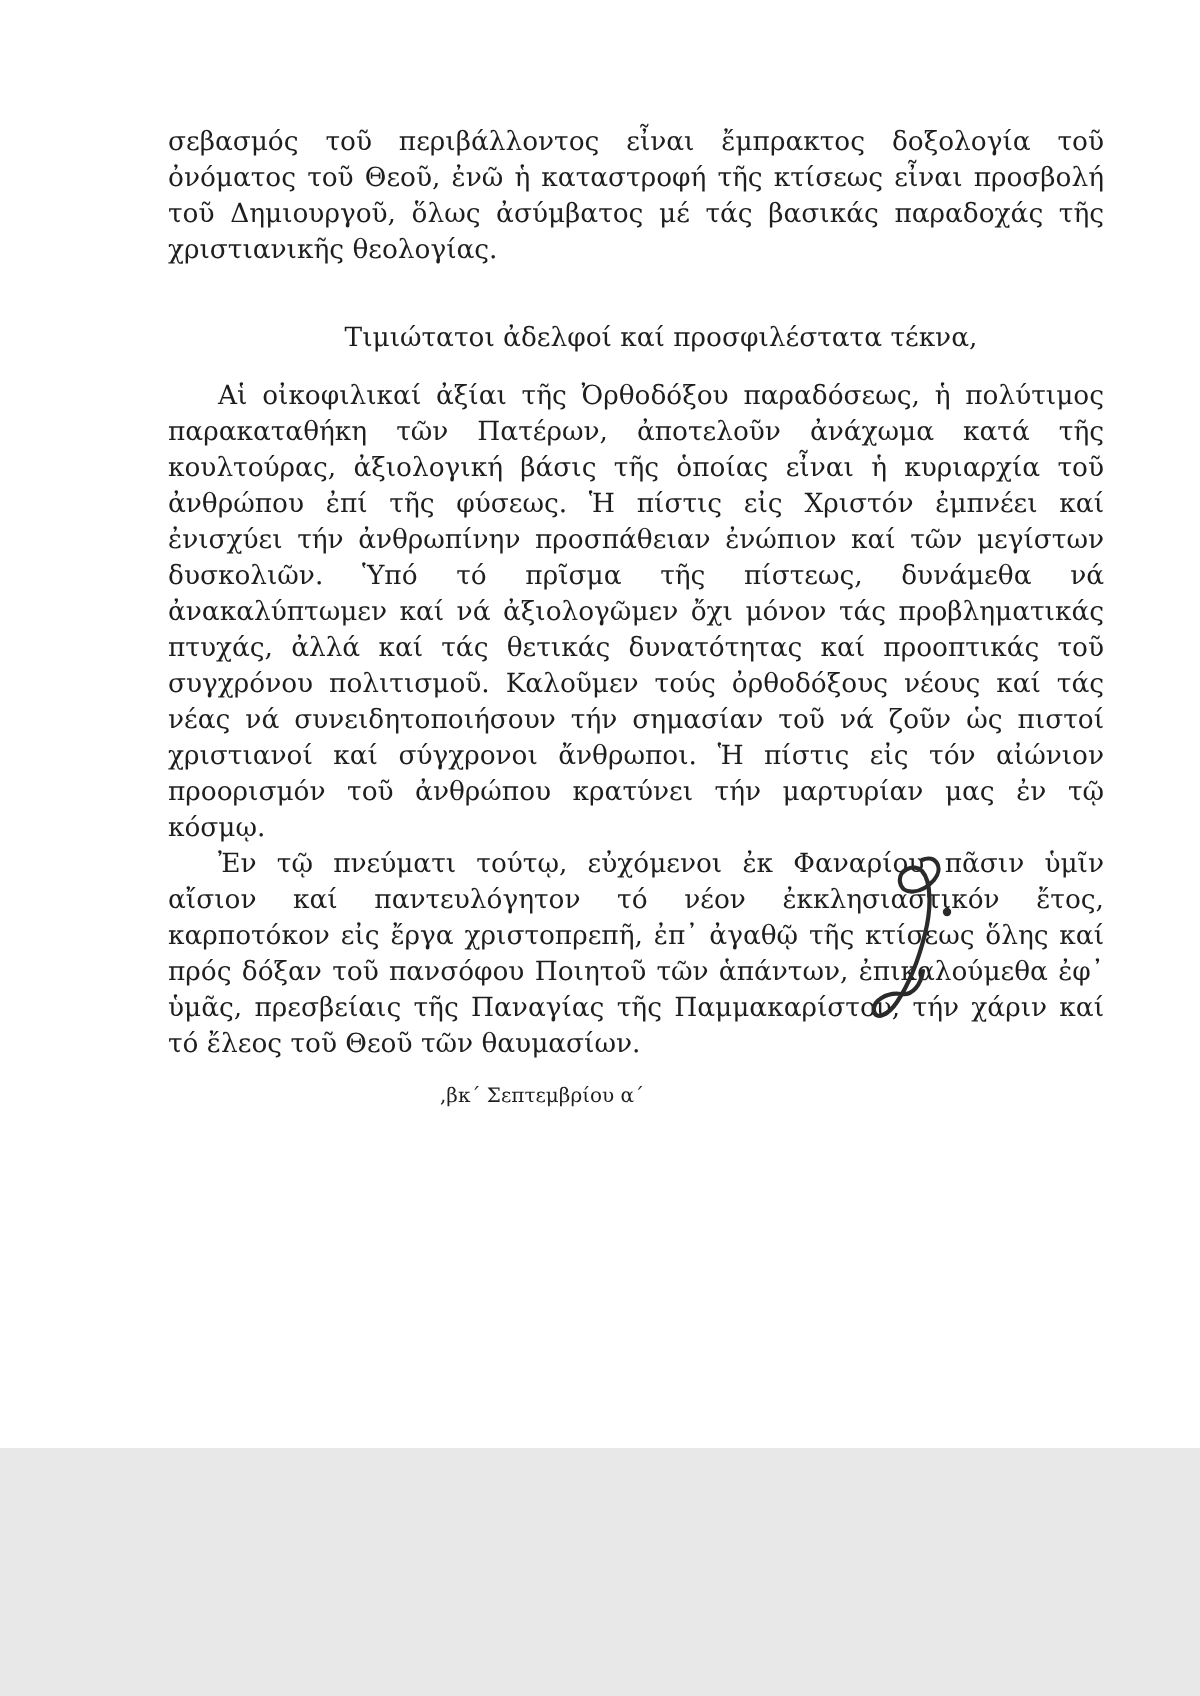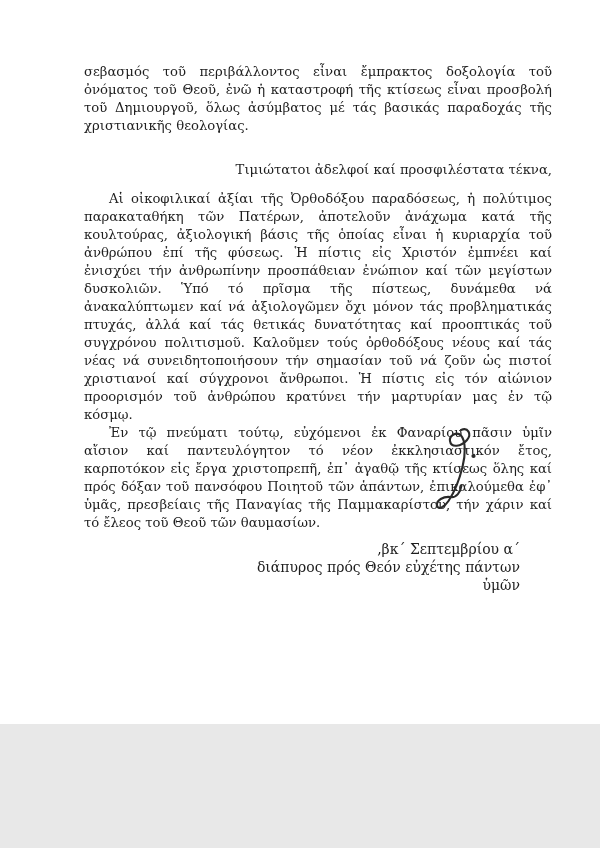--- a/index.html
+++ b/index.html
@@ -17,28 +17,28 @@
     left:84px;top:63px;width:468px;
   }
   .para{
     margin:0;
     font-size:13.2px;
     line-height:18px;
     text-align:justify;
     color:#1e1e1e;
   }
   .indent{text-indent:25px;}
-  .salutation{margin-top:26px;text-align:right;}
+  .salutation{margin-top:26px;text-align:center;}
   .p3{margin-top:11px;}
   .sig-block{
     margin-top:8px;
     width:300px;
     margin-left:136px;
-    text-align:right;
-    font-size:14px;
+    text-align:left;
+    font-size:10px;
     line-height:18px;
   }
   .sig-line{margin:0;}
   .sig-mark{
     position:absolute;
     left:427px;top:426px;
     width:52px;height:88px;
     pointer-events:none;
   }
   .page-number{
@@ -58,21 +58,20 @@
     <p class="para">σεβασμός τοῦ περιβάλλοντος εἶναι ἔμπρακτος δοξολογία τοῦ ὀνόματος τοῦ Θεοῦ, ἐνῶ ἡ καταστροφή τῆς κτίσεως εἶναι προσβολή τοῦ Δημιουργοῦ, ὅλως ἀσύμβατος μέ τάς βασικάς παραδοχάς τῆς χριστιανικῆς θεολογίας.</p>
 
     <p class="para salutation indent">Τιμιώτατοι ἀδελφοί καί προσφιλέστατα τέκνα,</p>
 
     <p class="para p3 indent">Αἱ οἰκοφιλικαί ἀξίαι τῆς Ὀρθοδόξου παραδόσεως, ἡ πολύτιμος παρακαταθήκη τῶν Πατέρων, ἀποτελοῦν ἀνάχωμα κατά τῆς κουλτούρας, ἀξιολογική βάσις τῆς ὁποίας εἶναι ἡ κυριαρχία τοῦ ἀνθρώπου ἐπί τῆς φύσεως. Ἡ πίστις εἰς Χριστόν ἐμπνέει καί ἐνισχύει τήν ἀνθρωπίνην προσπάθειαν ἐνώπιον καί τῶν μεγίστων δυσκολιῶν. Ὑπό τό πρῖσμα τῆς πίστεως, δυνάμεθα νά ἀνακαλύπτωμεν καί νά ἀξιολογῶμεν ὄχι μόνον τάς προβληματικάς πτυχάς, ἀλλά καί τάς θετικάς δυνατότητας καί προοπτικάς τοῦ συγχρόνου πολιτισμοῦ. Καλοῦμεν τούς ὀρθοδόξους νέους καί τάς νέας νά συνειδητοποιήσουν τήν σημασίαν τοῦ νά ζοῦν ὡς πιστοί χριστιανοί καί σύγχρονοι ἄνθρωποι. Ἡ πίστις εἰς τόν αἰώνιον προορισμόν τοῦ ἀνθρώπου κρατύνει τήν μαρτυρίαν μας ἐν τῷ κόσμῳ.</p>
 
     <p class="para indent">Ἐν τῷ πνεύματι τούτῳ, εὐχόμενοι ἐκ Φαναρίου πᾶσιν ὑμῖν αἴσιον καί παντευλόγητον τό νέον ἐκκλησιαστικόν ἔτος, καρποτόκον εἰς ἔργα χριστοπρεπῆ, ἐπ᾿ ἀγαθῷ τῆς κτίσεως ὅλης καί πρός δόξαν τοῦ πανσόφου Ποιητοῦ τῶν ἁπάντων, ἐπικαλούμεθα ἐφ᾿ ὑμᾶς, πρεσβείαις τῆς Παναγίας τῆς Παμμακαρίστου, τήν χάριν καί τό ἔλεος τοῦ Θεοῦ τῶν θαυμασίων.</p>
 
     <div class="sig-block">
       <p class="sig-line">,βκ΄ Σεπτεμβρίου α΄</p>
-      <p class="sig-line">διάπυρος πρός Θεόν εὐχέτης πάντων ὑμῶν</p>
     </div>
   </div>
 
   <svg class="sig-mark" viewBox="0 0 52 88" xmlns="http://www.w3.org/2000/svg" aria-hidden="true">
     <path d="M34 4 C41 1 45 8 40 14 C34 21 24 22 23 15 C22 9 30 5.5 34 9.5
              C39 15 38.5 29 35.5 41 C32.5 53 27.5 66 21.5 75
              C17.5 81 11 84.5 10 79.5 C9 74.5 16.5 70 23.5 71
              C29.5 72 33.5 66 34.5 59.5" fill="none" stroke="#2a2a2a" stroke-width="2.1" stroke-linecap="round"></path>
     <circle cx="46.5" cy="30" r="2.1" fill="#2a2a2a"></circle>
   </svg>

